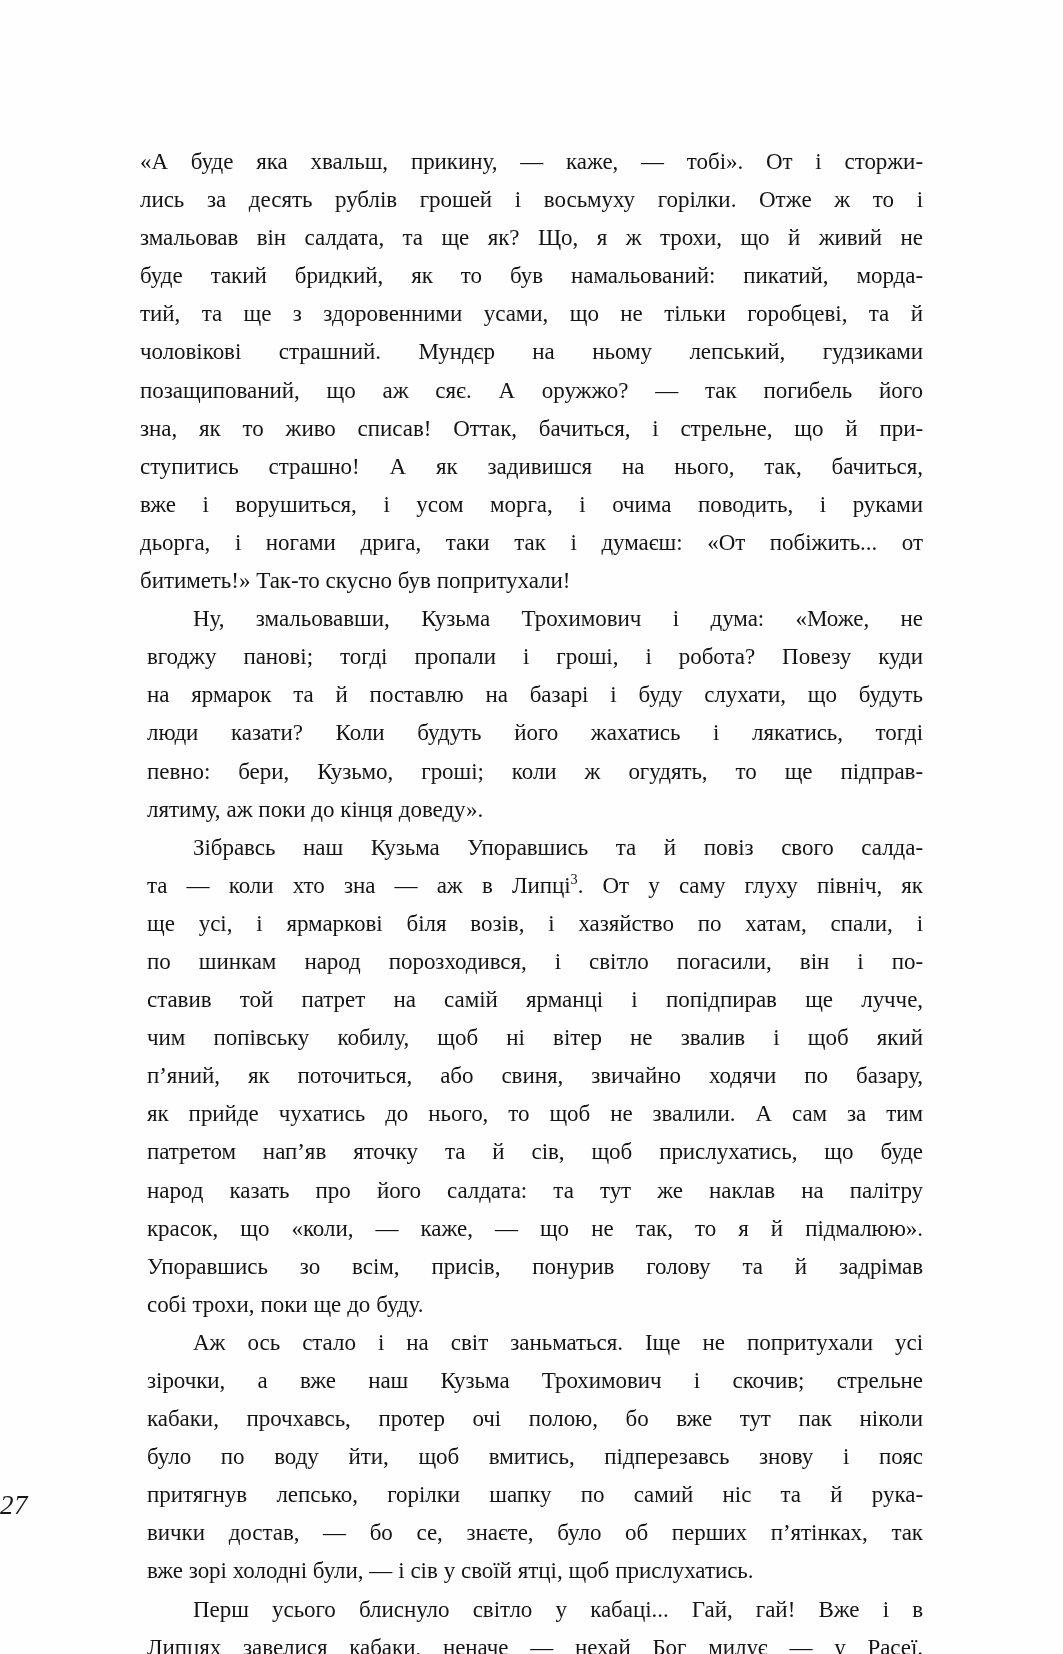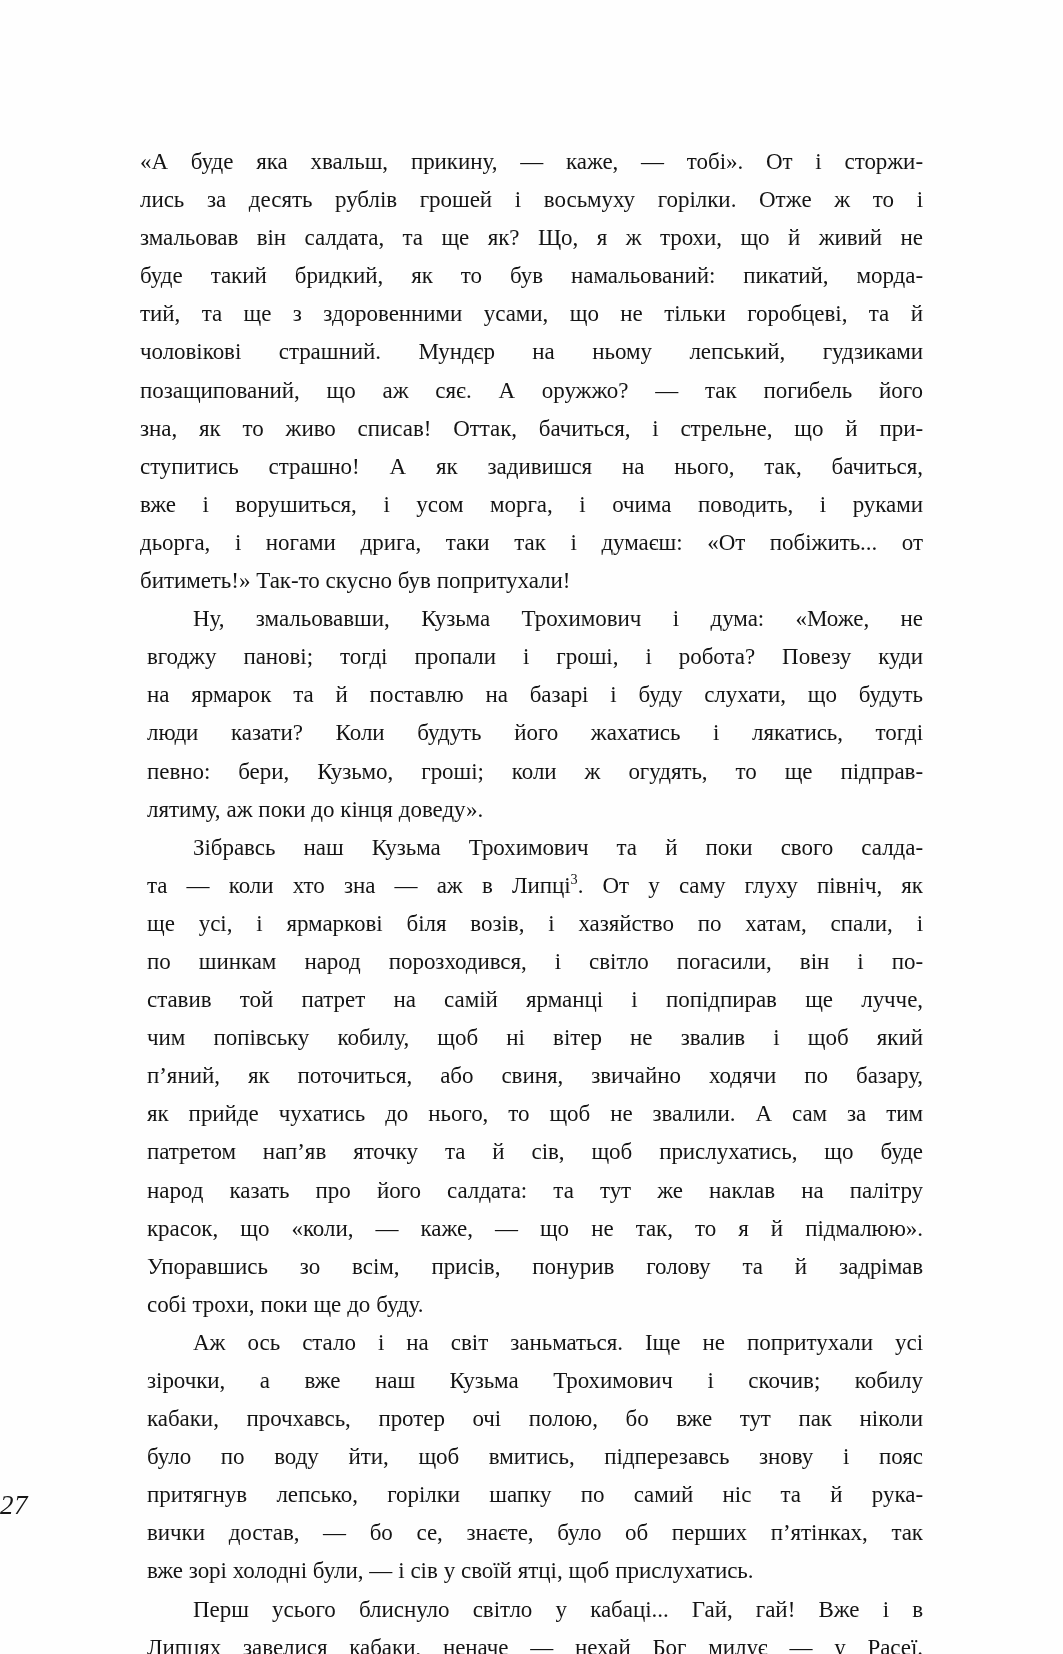--- a/index.html
+++ b/index.html
@@ -103,37 +103,37 @@
       </p>
     <p class="para">
         <span class="ln indent">Ну, змальовавши, Кузьма Трохимович і дума: «Може, не</span>
         <span class="ln">вгоджу панові; тогді пропали і гроші, і робота? Повезу куди</span>
         <span class="ln">на ярмарок та й поставлю на базарі і буду слухати, що будуть</span>
         <span class="ln">люди казати? Коли будуть його жахатись і лякатись, тогді</span>
         <span class="ln">певно: бери, Кузьмо, гроші; коли ж огудять, то ще підправ-</span>
         <span class="ln last">лятиму, аж поки до кінця доведу».</span>
       </p>
     <p class="para">
-        <span class="ln indent">Зібравсь наш Кузьма Трохимович та й поки свого салда-</span>
+        <span class="ln indent">Зібравсь наш Кузьма Упоравшись та й повіз свого салда-</span>
         <span class="ln">та — коли хто зна — аж в Липці<sup class="fn">3</sup>. От у саму глуху північ, як</span>
         <span class="ln">ще усі, і ярмаркові біля возів, і хазяйство по хатам, спали, і</span>
         <span class="ln">по шинкам народ порозходився, і світло погасили, він і по-</span>
         <span class="ln">ставив той патрет на самій ярманці і попідпирав ще лучче,</span>
         <span class="ln">чим попівську кобилу, щоб ні вітер не звалив і щоб який</span>
         <span class="ln">п’яний, як поточиться, або свиня, звичайно ходячи по базару,</span>
         <span class="ln">як прийде чухатись до нього, то щоб не звалили. А сам за тим</span>
         <span class="ln">патретом нап’яв яточку та й сів, щоб прислухатись, що буде</span>
         <span class="ln">народ казать про його салдата: та тут же наклав на палітру</span>
         <span class="ln">красок, що «коли, — каже, — що не так, то я й підмалюю».</span>
         <span class="ln">Упоравшись зо всім, присів, понурив голову та й задрімав</span>
         <span class="ln last">собі трохи, поки ще до буду.</span>
       </p>
     <p class="para">
         <span class="ln indent">Аж ось стало і на світ заньматься. Іще не попритухали усі</span>
-        <span class="ln">зірочки, а вже наш Кузьма Трохимович і скочив; кобилу</span>
+        <span class="ln">зірочки, а вже наш Кузьма Трохимович і скочив; стрельне</span>
         <span class="ln">кабаки, прочхавсь, протер очі полою, бо вже тут пак ніколи</span>
         <span class="ln">було по воду йти, щоб вмитись, підперезавсь знову і пояс</span>
         <span class="ln">притягнув лепсько, горілки шапку по самий ніс та й рука-</span>
         <span class="ln">вички достав, — бо се, знаєте, було об перших п’ятінках, так</span>
         <span class="ln last">вже зорі холодні були, — і сів у своїй ятці, щоб прислухатись.</span>
       </p>
     <p class="para">
         <span class="ln indent">Перш усього блиснуло світло у кабаці... Гай, гай! Вже і в</span>
         <span class="ln">Липцях завелися кабаки, неначе — нехай Бог милує — у Расеї.</span>
       </p>

